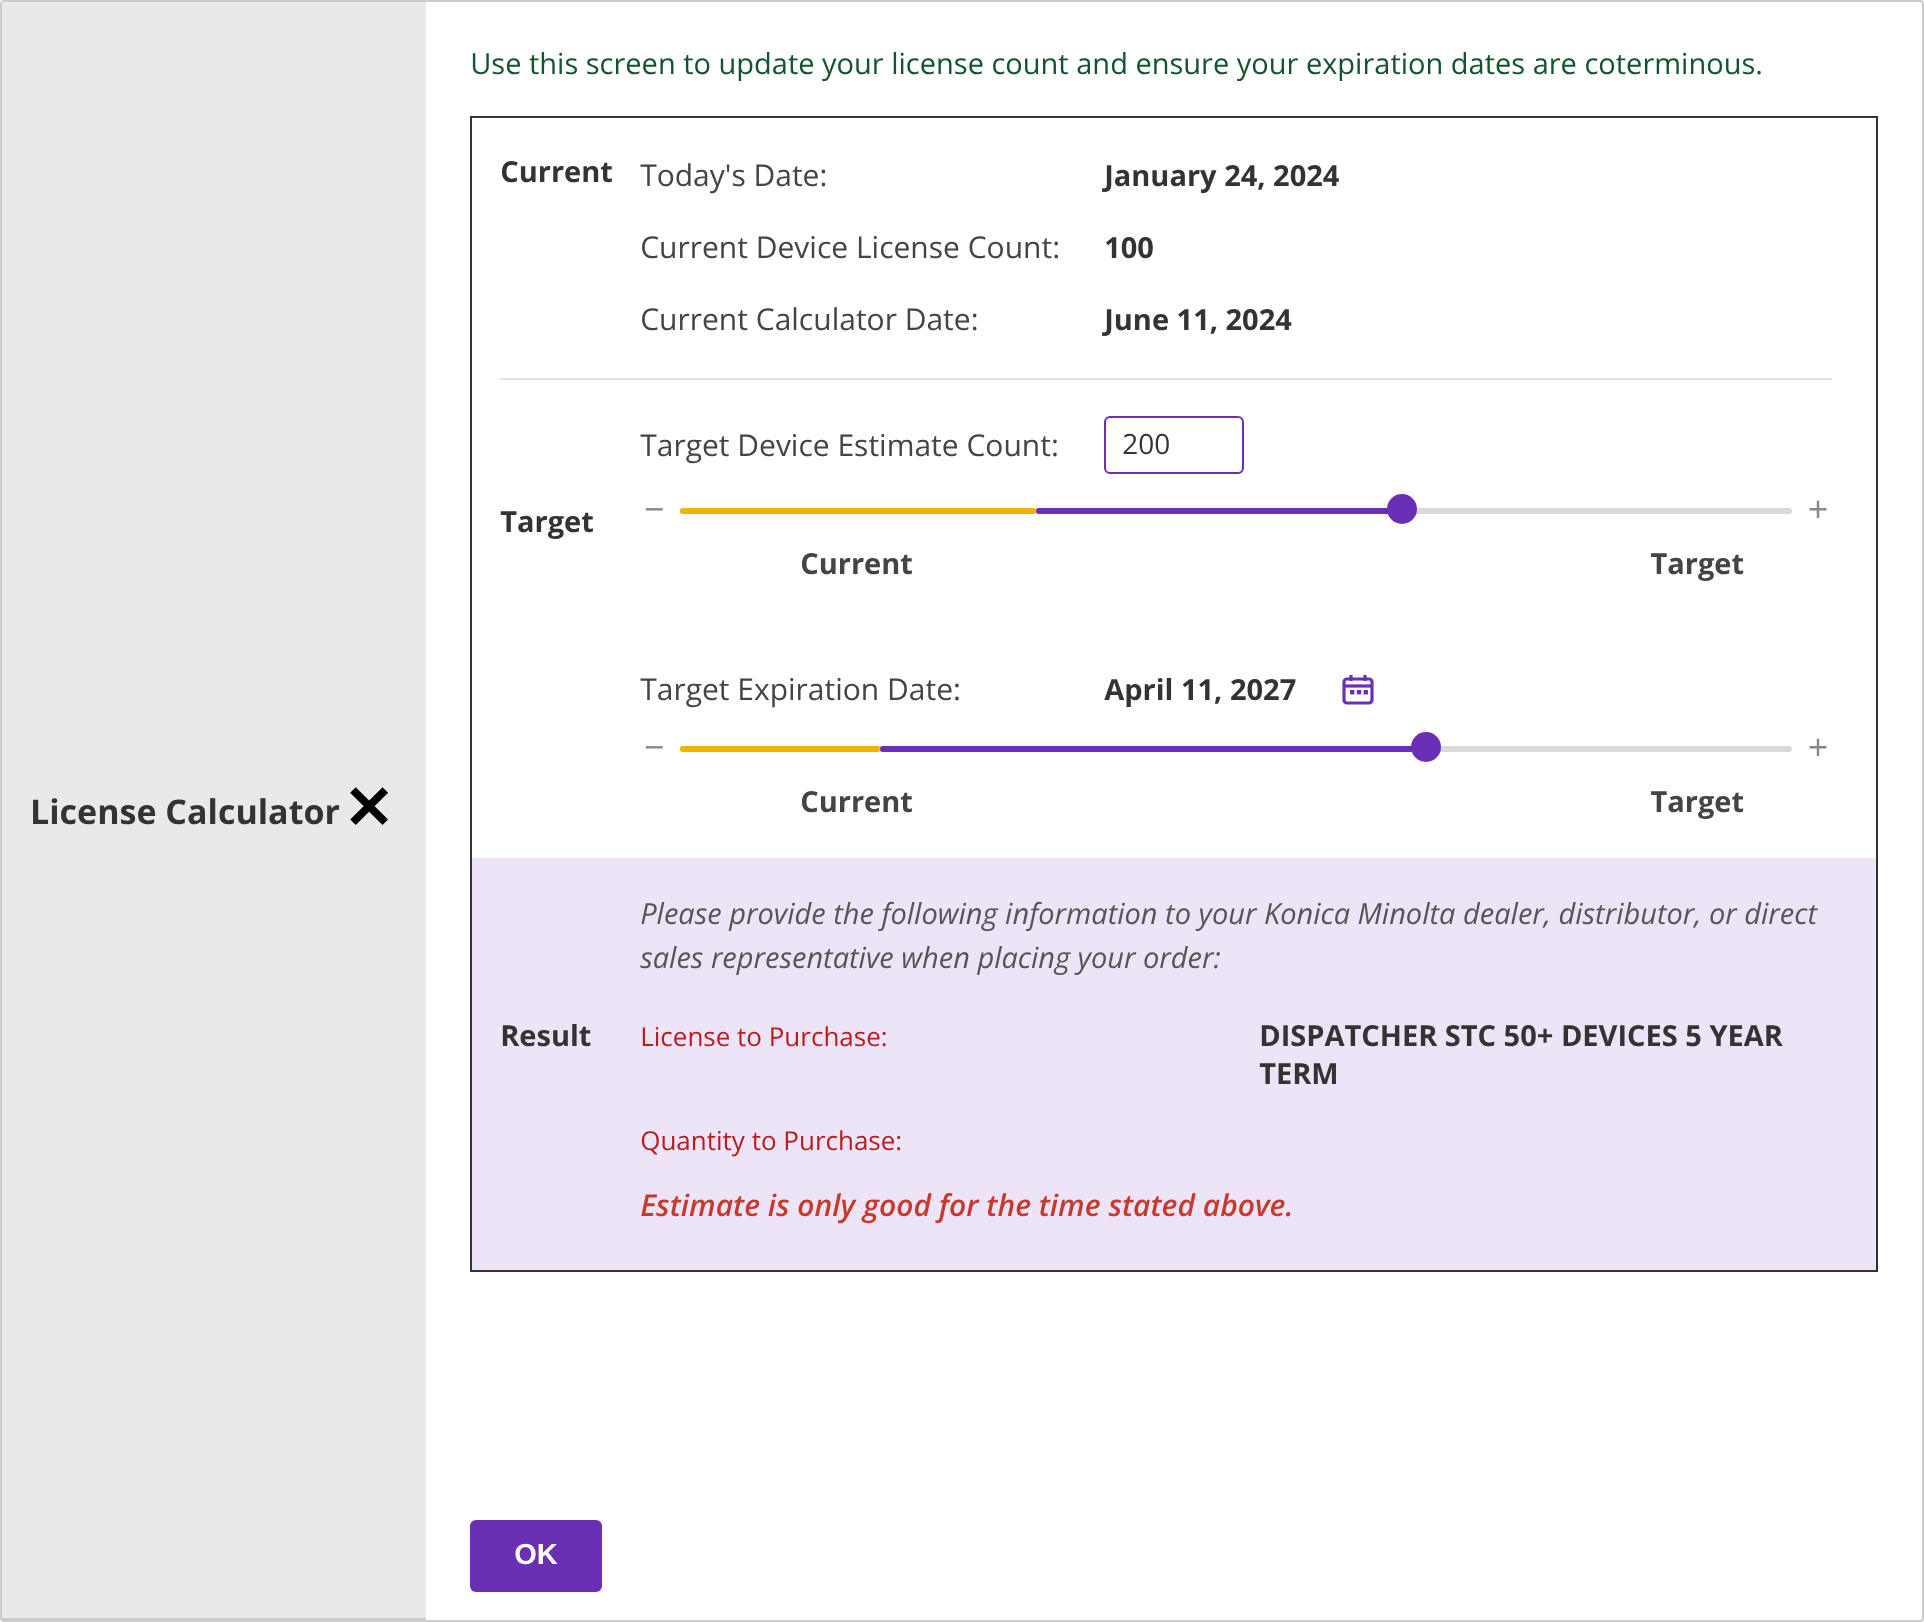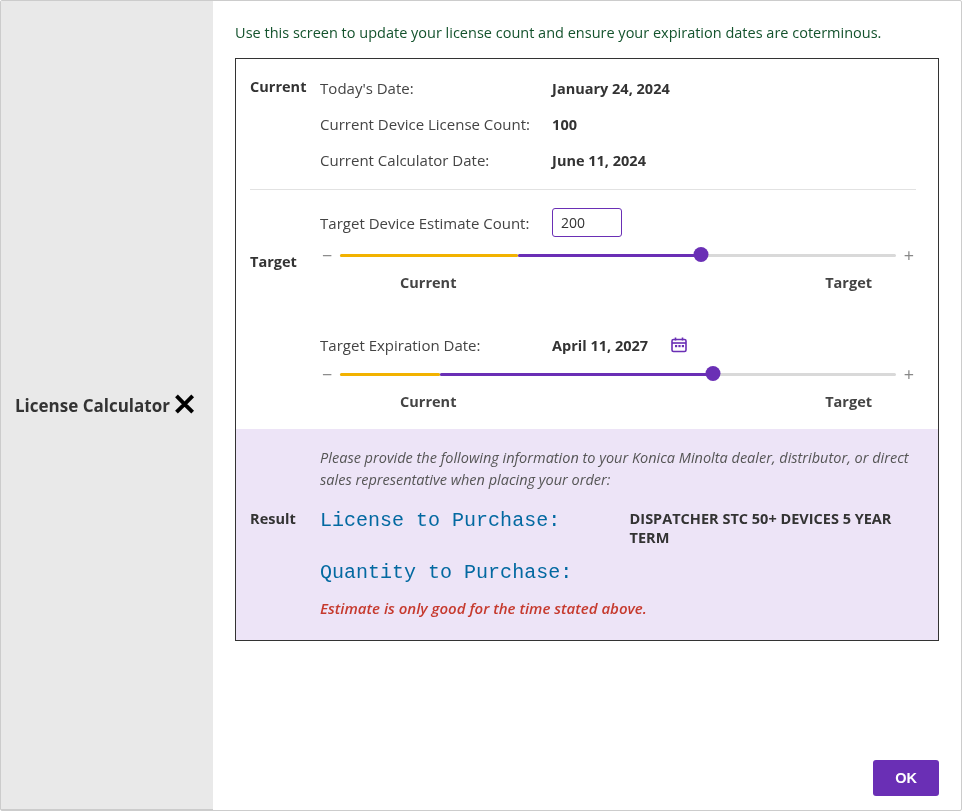--- a/index.html
+++ b/index.html
@@ -178,40 +178,38 @@
     color: #555;
     margin: 0 0 18px 0;
     line-height: 1.5;
   }
   .result-row {
     display: flex;
     margin-bottom: 14px;
   }
   .result-label {
     width: 330px;
-    font-size: 20px;
-    color: #0369a1;
-    font-family: Liberation Mono, monospace;
+    font-size: 13px;
+    color: #b91c1c;
   }
   .result-value {
     font-size: 14.5px;
     font-weight: 700;
     color: #333;
   }
   .disclaimer {
     color: #c63a2e;
     font-style: italic;
     font-size: 15px;
     font-weight: 600;
     margin-top: 4px;
   }
   .footer {
     margin-top: auto;
     display: flex;
-    justify-content: flex-end;
   }
   .ok-btn {
     background: #6a2fb5;
     color: #fff;
     border: none;
     border-radius: 3px;
     padding: 10px 22px;
     font-size: 14.5px;
     font-weight: 700;
     cursor: pointer;

